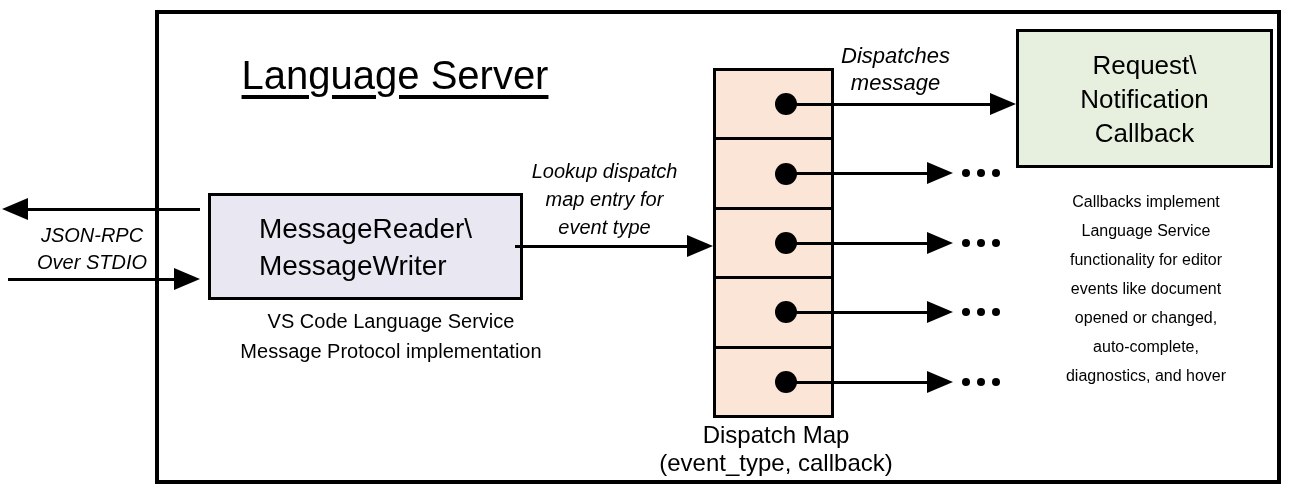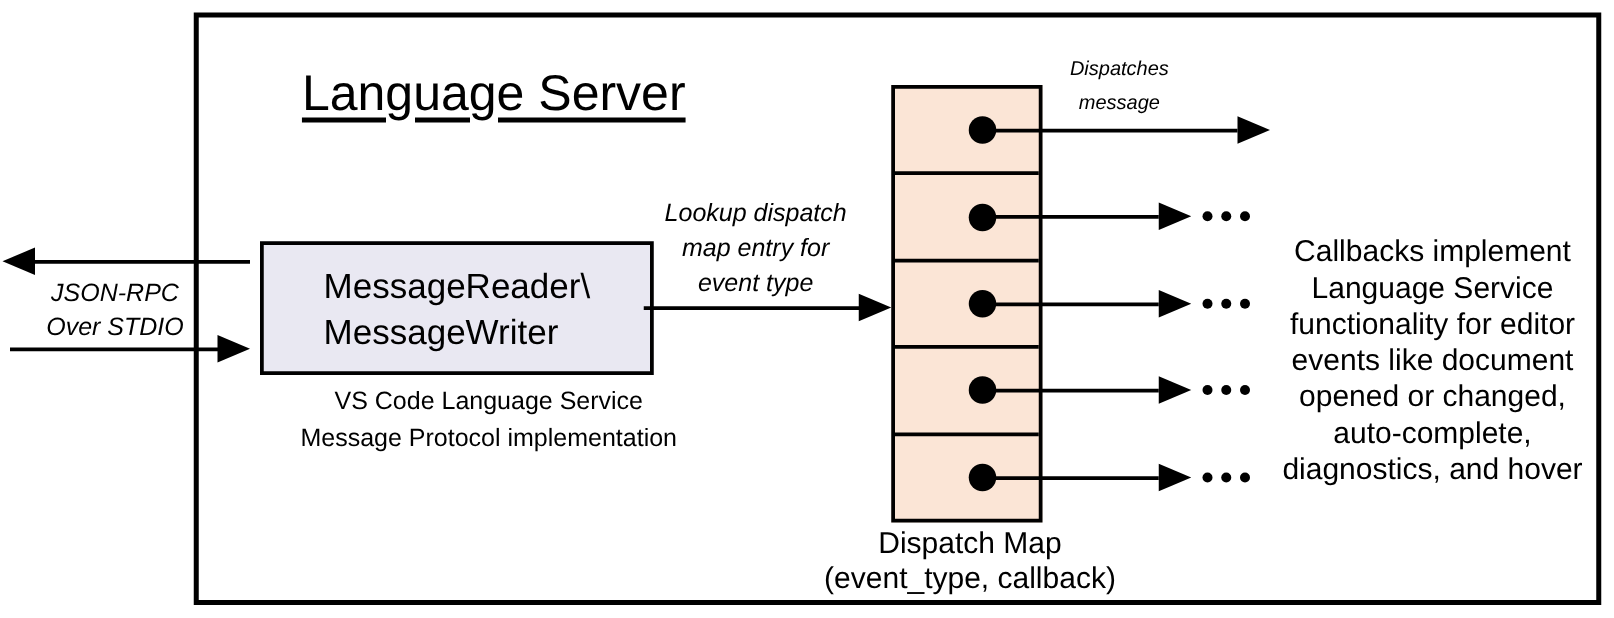--- a/index.html
+++ b/index.html
@@ -39,26 +39,26 @@
                 border:3px solid var(--outline);display:flex;flex-direction:column;}
   .map-cell{flex:1;position:relative;display:flex;align-items:center;}
   .map-cell + .map-cell{border-top:3px solid var(--outline);}
   .dot{display:block;width:22px;height:22px;border-radius:50%;background:var(--outline);margin-left:59px;}
   .map-caption{left:651px;top:421px;width:250px;font-size:24px;line-height:28px;}
 
   
   .callback-box{left:1016px;top:29px;width:257px;height:139px;background:var(--callback-box-fill);
                 border:3px solid var(--outline);display:flex;align-items:center;justify-content:center;
                 font-size:26px;line-height:34px;text-align:center;}
-  .callback-caption{left:1010px;top:187px;width:272px;font-size:24px;line-height:29px;}
+  .callback-caption{left:1010px;top:187px;width:272px;font-size:16px;line-height:29px;}
 
   
   .json-label{left:12px;top:222px;width:160px;font-size:20px;line-height:27px;font-style:italic;}
   .lookup-label{left:512px;top:157px;width:185px;font-size:20px;line-height:28px;}
-  .dispatches-label{left:818px;top:42px;width:155px;font-size:16px;line-height:27px;}
+  .dispatches-label{left:818px;top:42px;width:155px;font-size:22px;line-height:27px;}
 
   
   .hline{height:3px;background:var(--outline);}
   .head-r{width:0;height:0;border-style:solid;border-width:11px 0 11px 26px;
           border-color:transparent transparent transparent var(--outline);}
   .head-l{width:0;height:0;border-style:solid;border-width:11px 26px 11px 0;
           border-color:transparent var(--outline) transparent transparent;}
 
   
   .dots{display:flex;gap:7px;align-items:center;}
@@ -142,20 +142,23 @@
     </div>
 
   <div class="abs hline" style="left:786px;top:381px;width:141px;"></div>
   <div class="abs head-r" style="left:927px;top:371px;"></div>
   <div class="abs dots" style="left:962px;top:378px;">
       <i></i>
       <i></i>
       <i></i>
     </div>
 
+  <div class="abs callback-box pre">Request\
+Notification
+Callback</div>
   <div class="abs callback-caption center pre">Callbacks implement
 Language Service
 functionality for editor
 events like document
 opened or changed,
 auto-complete,
 diagnostics, and hover</div>
 
 </div>
 

